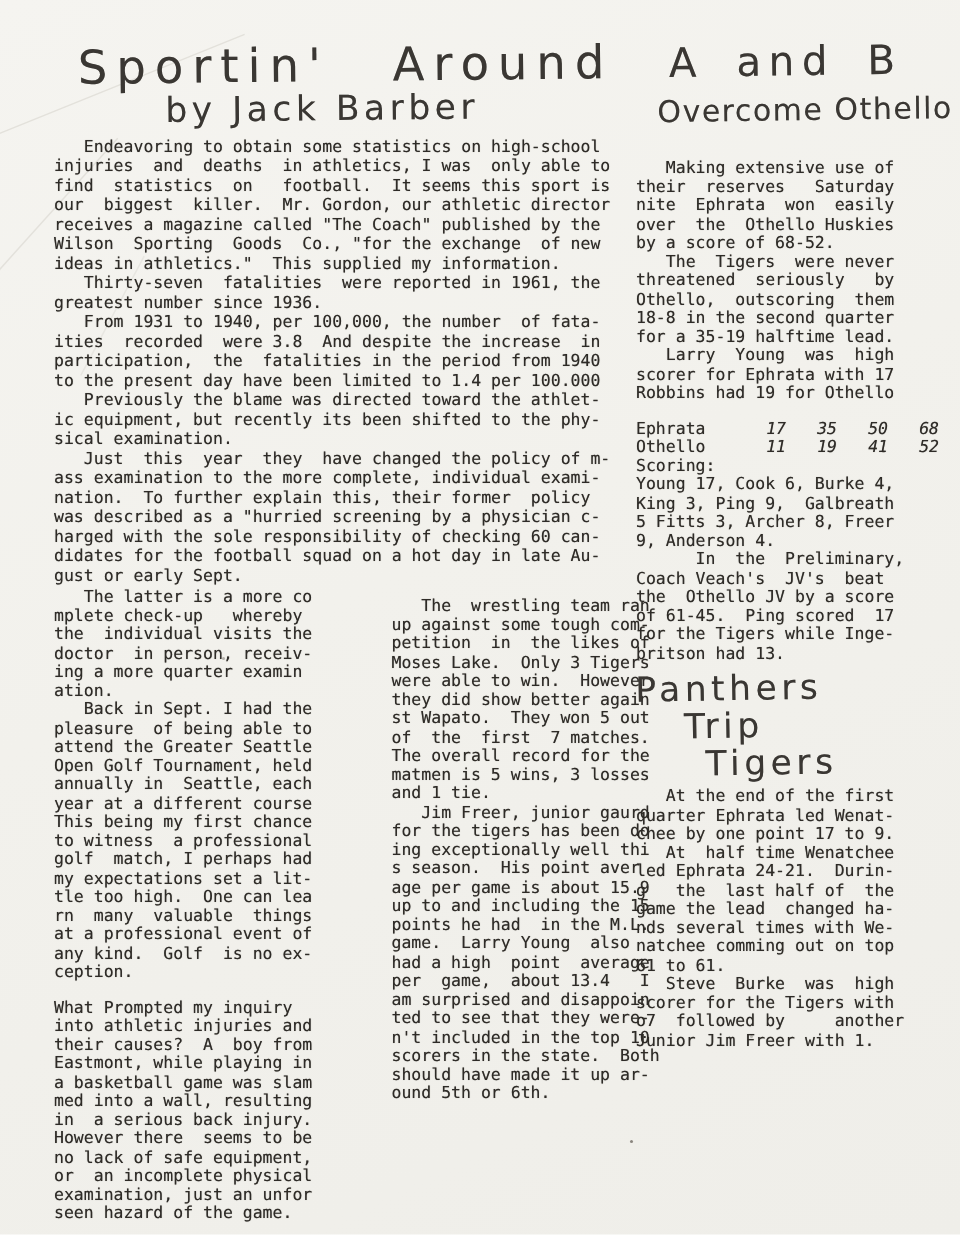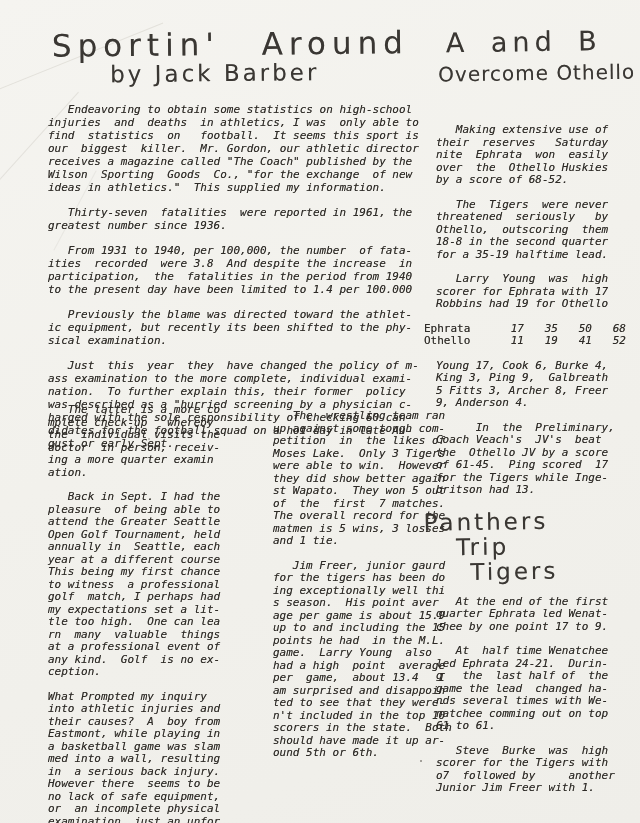--- a/index.html
+++ b/index.html
@@ -8,37 +8,37 @@
     background:linear-gradient(155deg,#f5f4f0 0%,#f2f1ec 45%,#efeee9 100%);
     font-family:"DejaVu Sans Mono","Liberation Mono",monospace;
   }
   .typed{
     position:absolute;
     font-family:"DejaVu Sans Mono","Liberation Mono",monospace;
     font-size:11px;line-height:12.5px;color:#2e2b27;
     text-shadow:0 0 0.5px rgba(46,43,39,.55);
   }
   .wide{line-height:13px;}
-  .para{white-space:pre;margin:12px;font-style:italic;}
+  .para{white-space:pre;margin:0;}
   .para.gap-above{margin-top:11px;}
   .hand{
     position:absolute;color:#3a3733;
     font-family:"DejaVu Sans",sans-serif;
     text-shadow:0 0 0.4px rgba(58,55,51,.4);
   }
   .hl-main{left:52px;top:26px;transform:rotate(-0.6deg);}
   .hl-main .l1{font-size:31px;letter-spacing:6px;word-spacing:26px;}
   .hl-main .l2{font-size:23px;letter-spacing:3px;margin:-2px 0 0 58px;}
   .hl-sec{left:446px;top:26px;transform:rotate(-0.8deg);}
   .hl-sec .l1{font-size:27px;letter-spacing:5px;word-spacing:8px;}
   .hl-sec .l2{font-size:20px;letter-spacing:1px;margin:4px 0 0 -8px;}
   .col-wide{left:36px;top:91px;width:378px;}
   .col-narrow{left:36px;top:392px;width:218px;}
   .col-middle{left:261px;top:398px;width:192px;}
-  .col-right{left:424px;top:112px;width:210px;}
+  .col-right{left:424px;top:106px;width:210px;}
   .box-score{margin:11px 0 0 0;}
   .bs-row{display:flex;}
   .bs-name{width:66px;}
   .bs-q{width:34px;text-align:right;font-style:italic;}
   .subhead{margin:5px 0 3px 0;transform:rotate(-1deg);}
   .subhead div{font-family:"DejaVu Sans",sans-serif;font-size:23px;
     letter-spacing:3px;line-height:25px;color:#3a3733;
     text-shadow:0 0 0.4px rgba(58,55,51,.4);}
   .subhead .s2{margin-left:32px;}
   .subhead .s3{margin-left:46px;}
@@ -189,20 +189,21 @@
     </div>
     <div class="bs-row">
       <span class="bs-name">Othello</span>
       <span class="bs-q">11</span>
       <span class="bs-q">19</span>
       <span class="bs-q">41</span>
       <span class="bs-q">52</span>
     </div>
   </div>
 
+  <p class="para">Scoring:</p>
   <p class="para">Young 17, Cook 6, Burke 4,
 King 3, Ping 9,  Galbreath
 5 Fitts 3, Archer 8, Freer
 9, Anderson 4.</p>
   <p class="para">      In  the  Preliminary,
 Coach Veach's  JV's  beat
 the  Othello JV by a score
 of 61-45.  Ping scored  17
 for the Tigers while Inge-
 britson had 13.</p>

